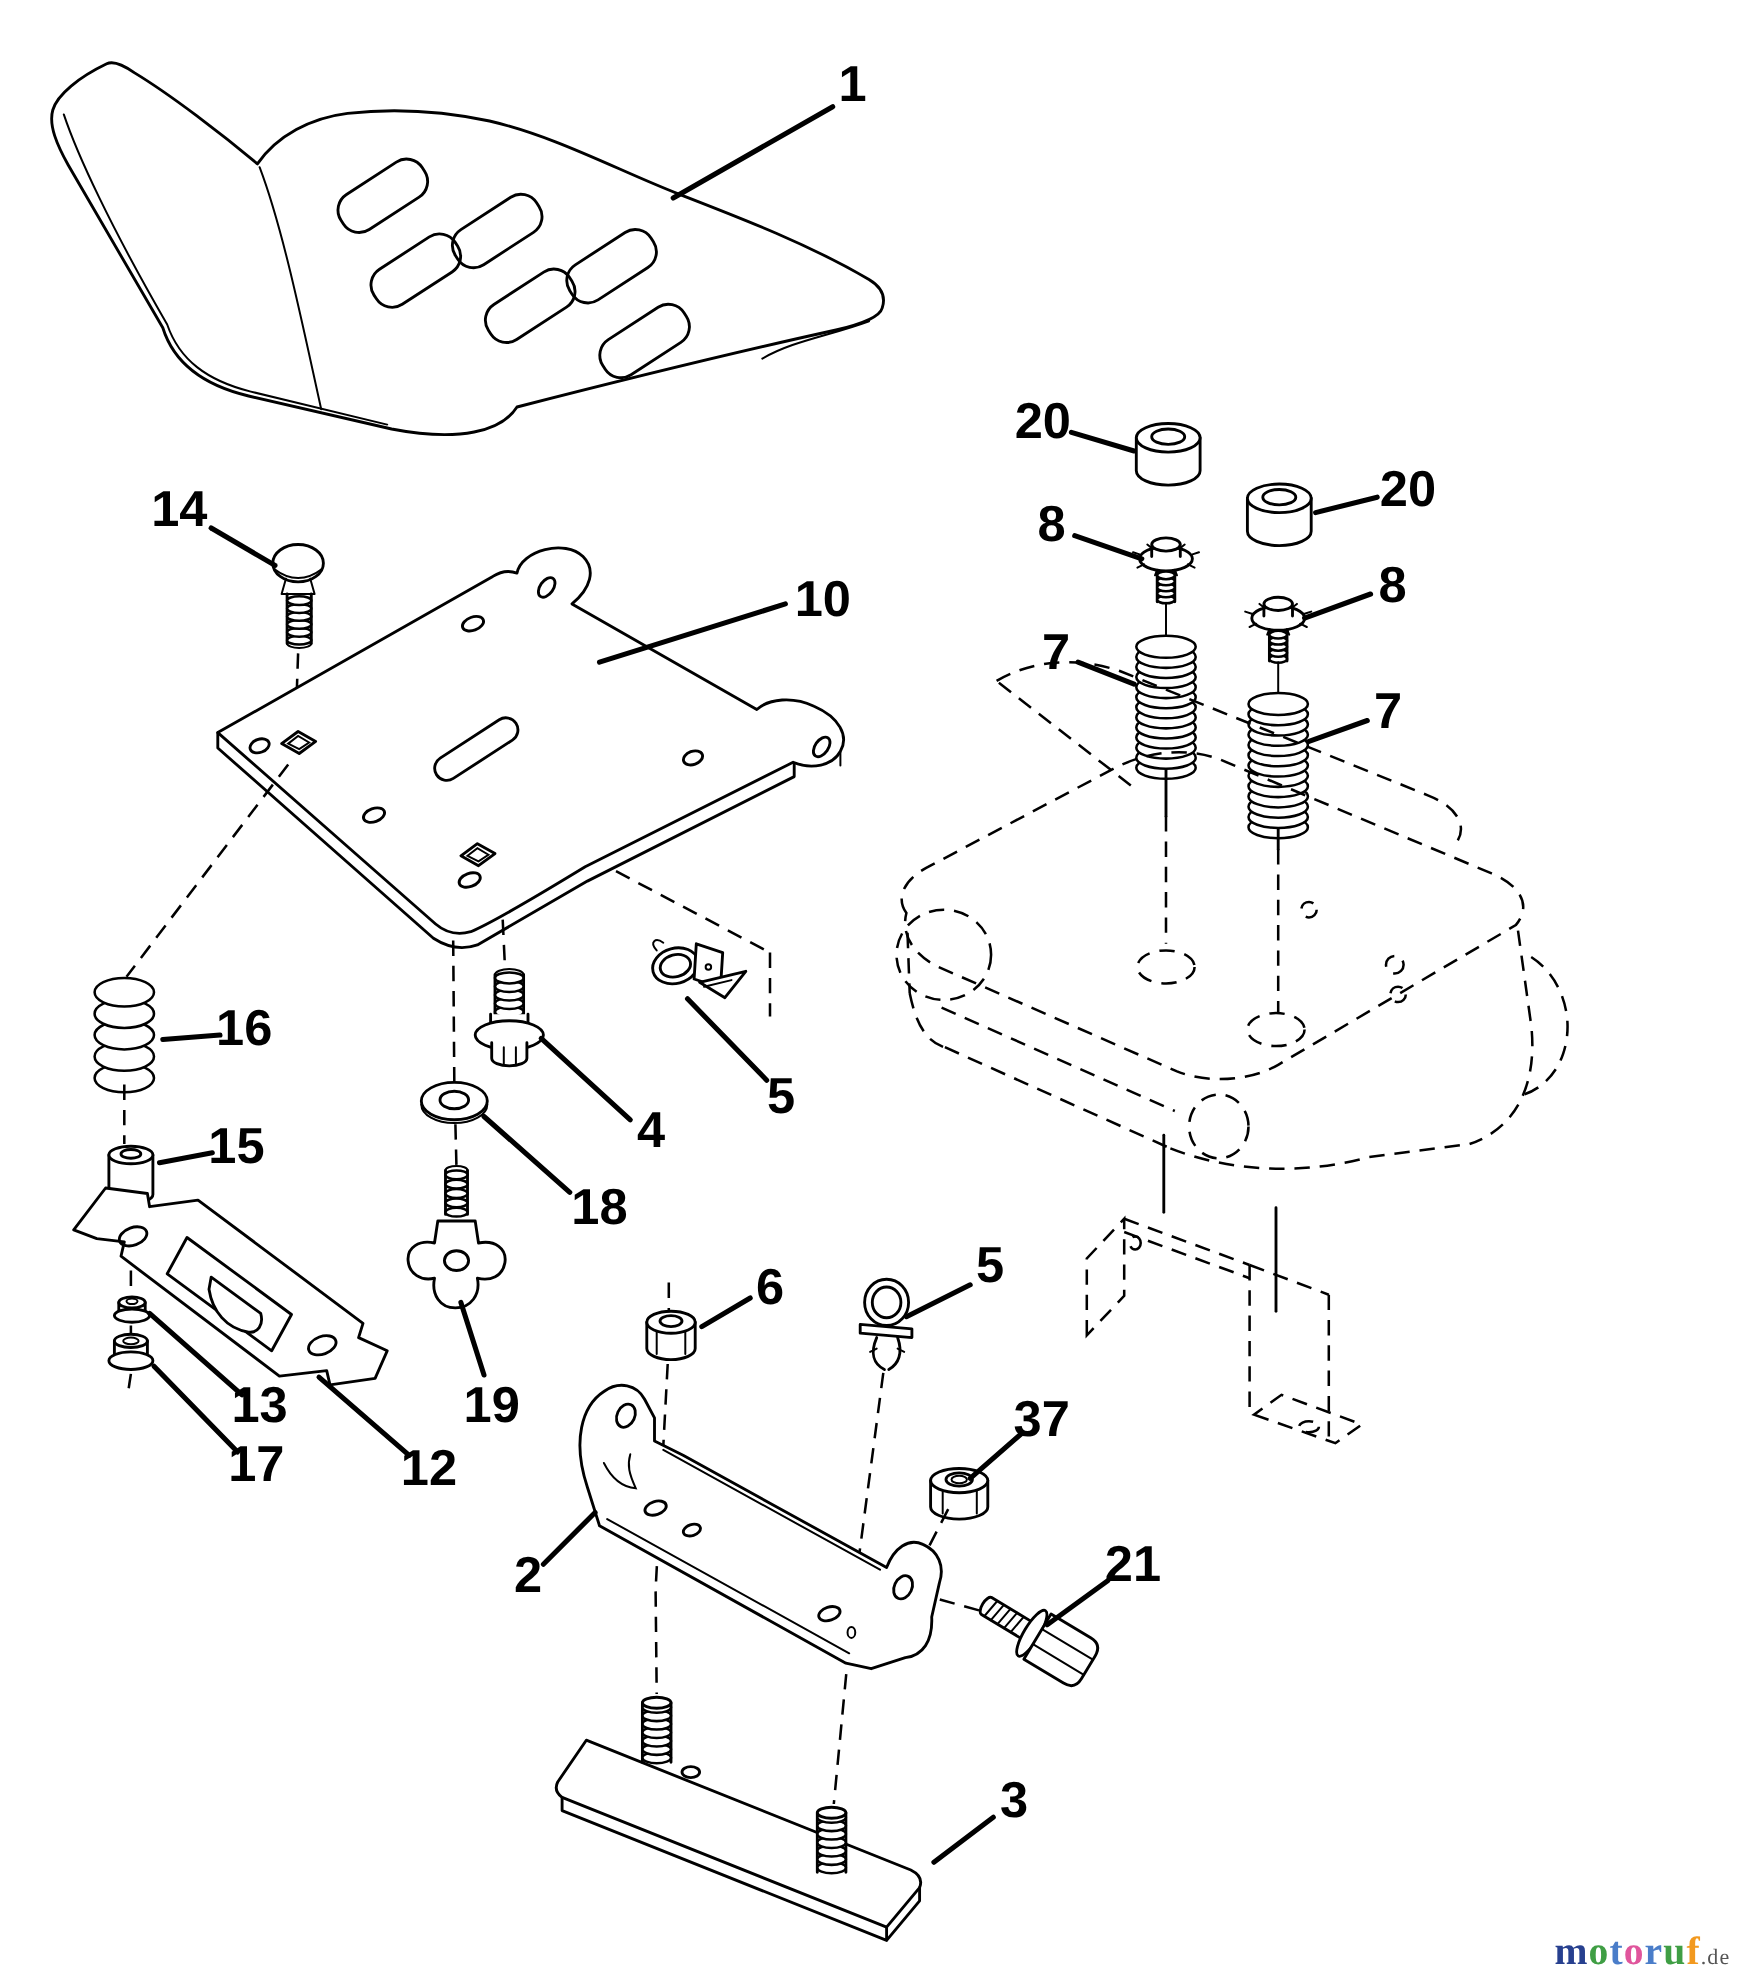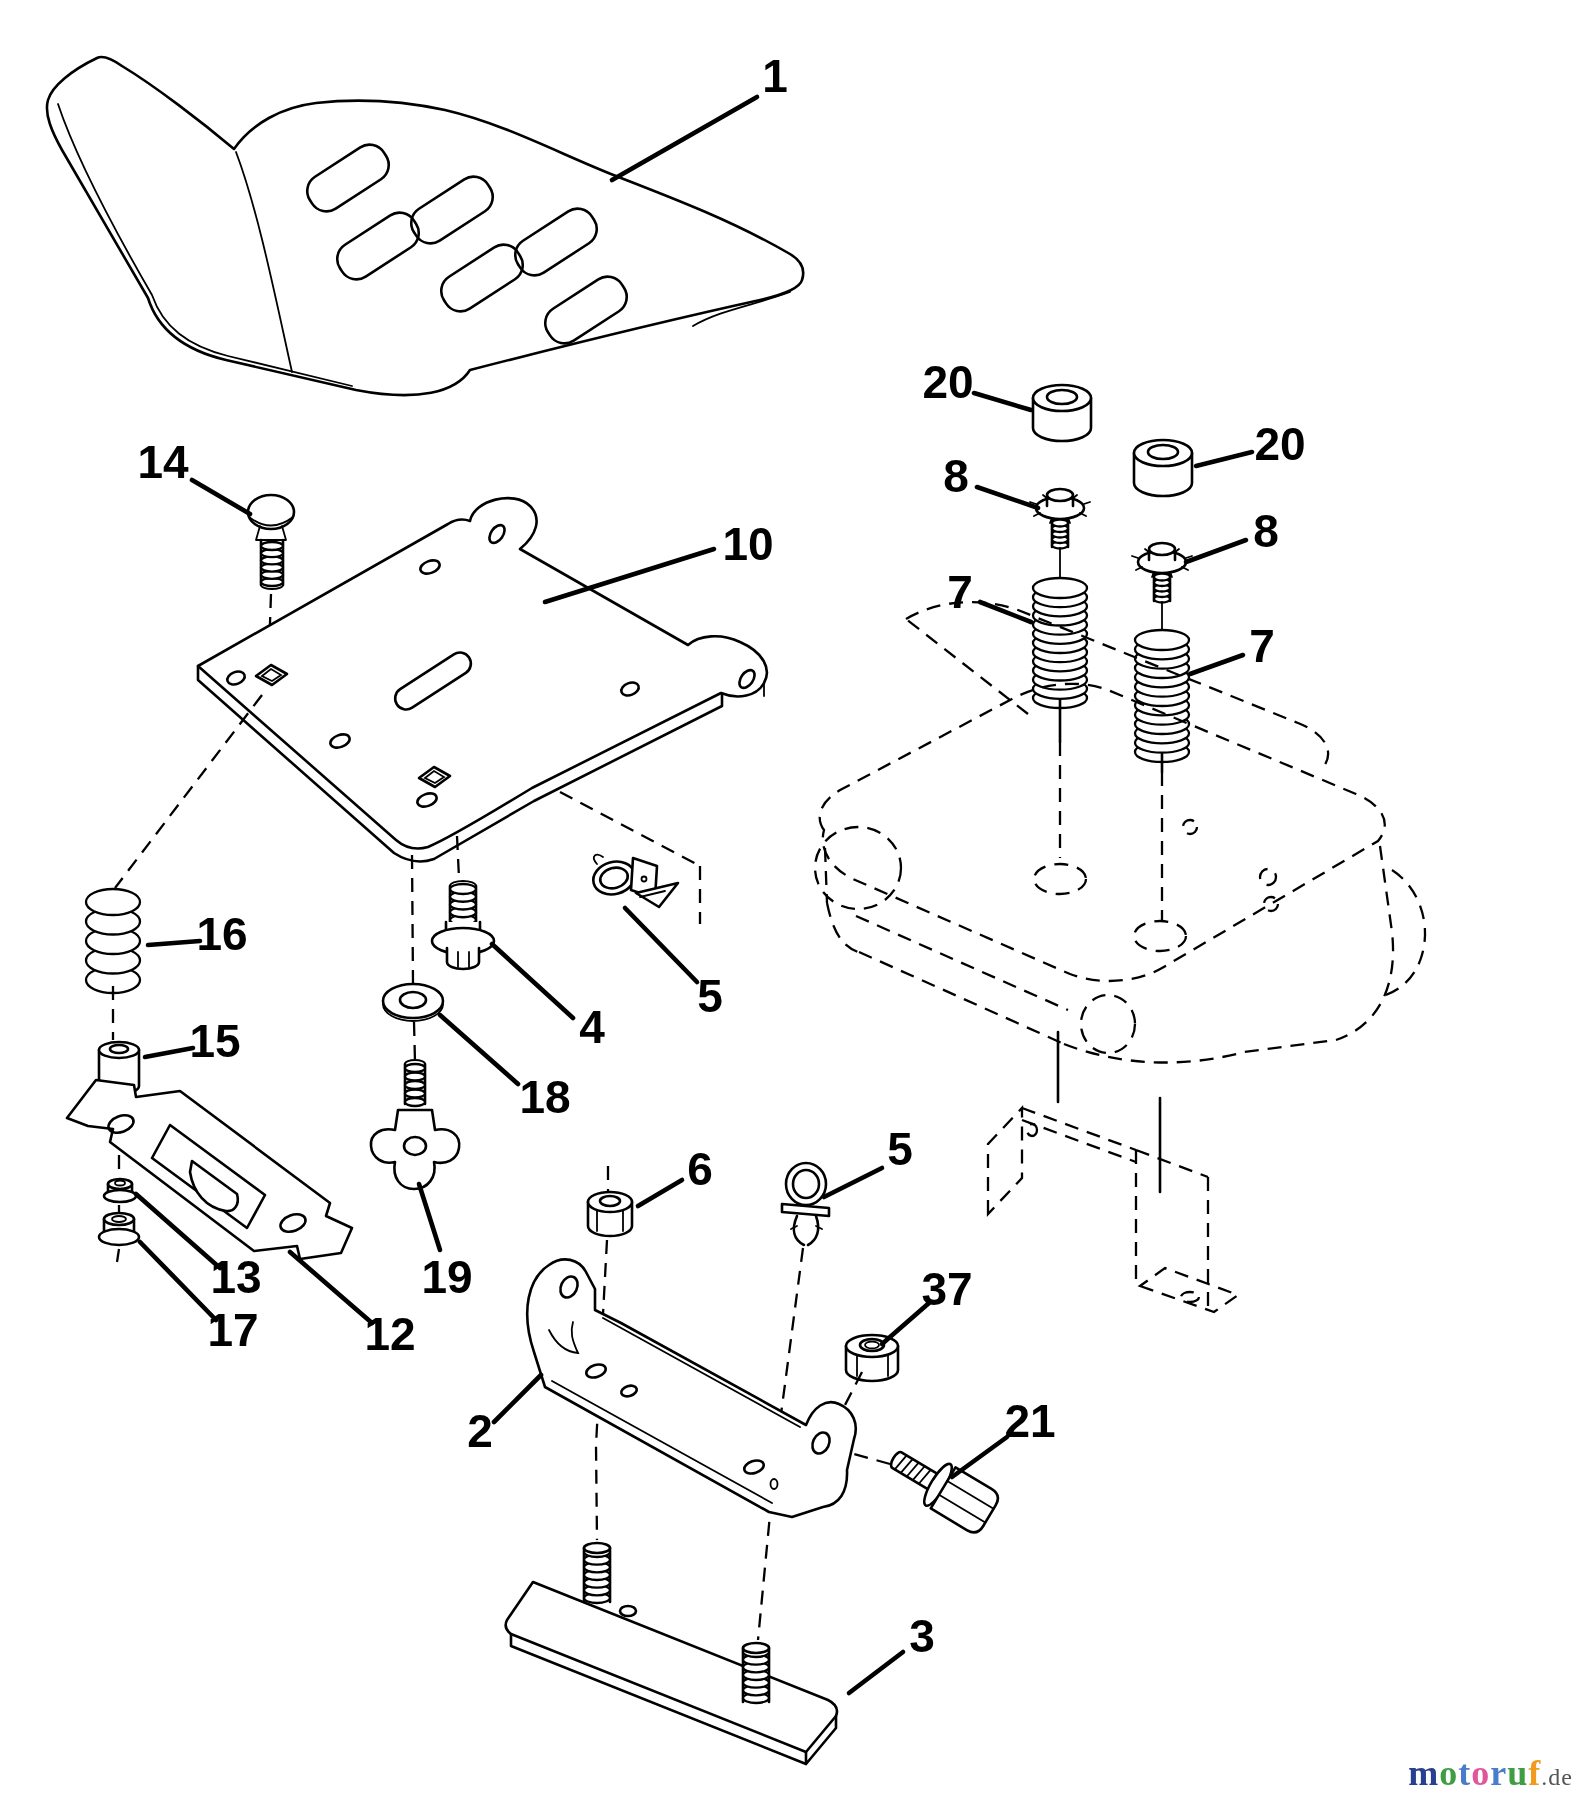--- a/index.html
+++ b/index.html
@@ -7,21 +7,21 @@
           font-family:"Liberation Sans",sans-serif;}
   svg{position:absolute;left:0;top:0;}
   .part  {fill:none;stroke:#000;stroke-width:2.6;stroke-linecap:round;stroke-linejoin:round;}
   .partf {fill:#fff;stroke:#000;stroke-width:2.6;stroke-linecap:round;stroke-linejoin:round;}
   .thin  {fill:none;stroke:#000;stroke-width:1.8;stroke-linecap:round;}
   .dash  {fill:none;stroke:#000;stroke-width:2.3;stroke-dasharray:14 9;stroke-linecap:butt;}
   .leader{stroke:#000;stroke-width:4.6;stroke-linecap:round;}
   .lbl   {font-family:"Liberation Sans",sans-serif;font-weight:700;font-size:46px;fill:#000;}
   .watermark{position:absolute;right:14px;bottom:6px;font-family:"Liberation Serif",serif;
              font-weight:700;font-size:36px;letter-spacing:1px;}
-  .watermark .suffix{font-size:24px;font-weight:400;}
+  .watermark .suffix{font-size:20px;font-weight:400;}
 </style>
 </head>
 <body>
 
 <div class="canvas">
 <svg width="1587" height="1800" viewBox="0 0 1587 1800">
 
   <g>
     <path class="partf" d="M 97,58 C 72,70 52,86 48,100 C 44,114 52,132 62,150 L 148,298
       C 158,330 184,350 226,360 L 356,390 C 418,402 456,392 470,370

